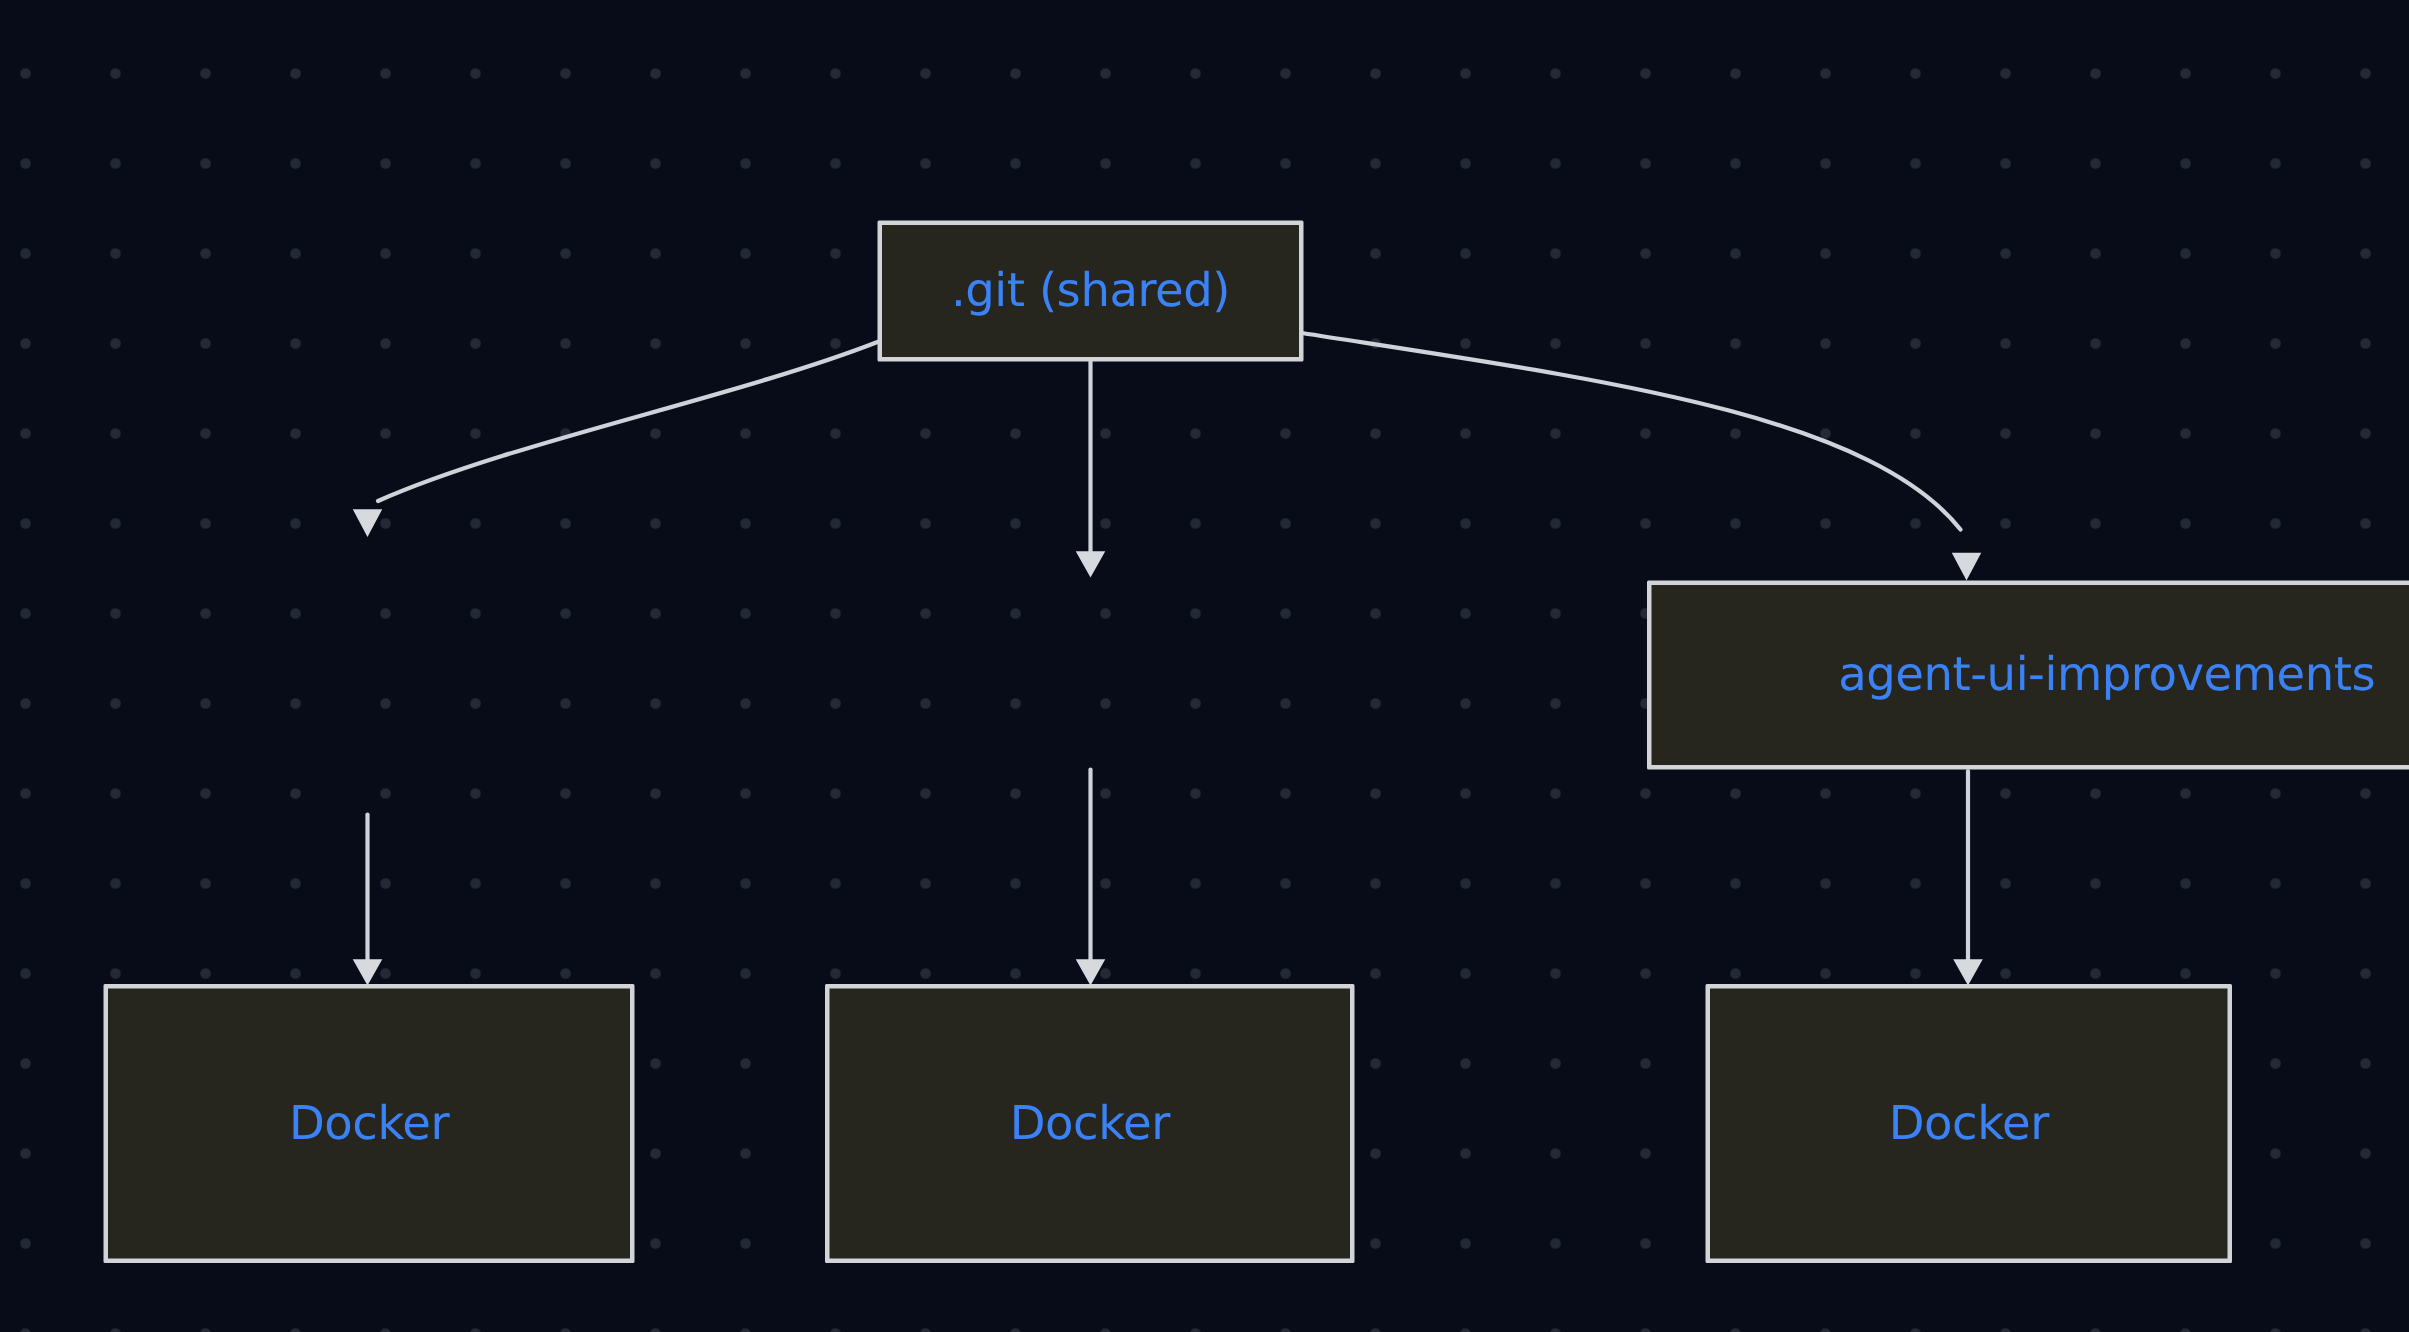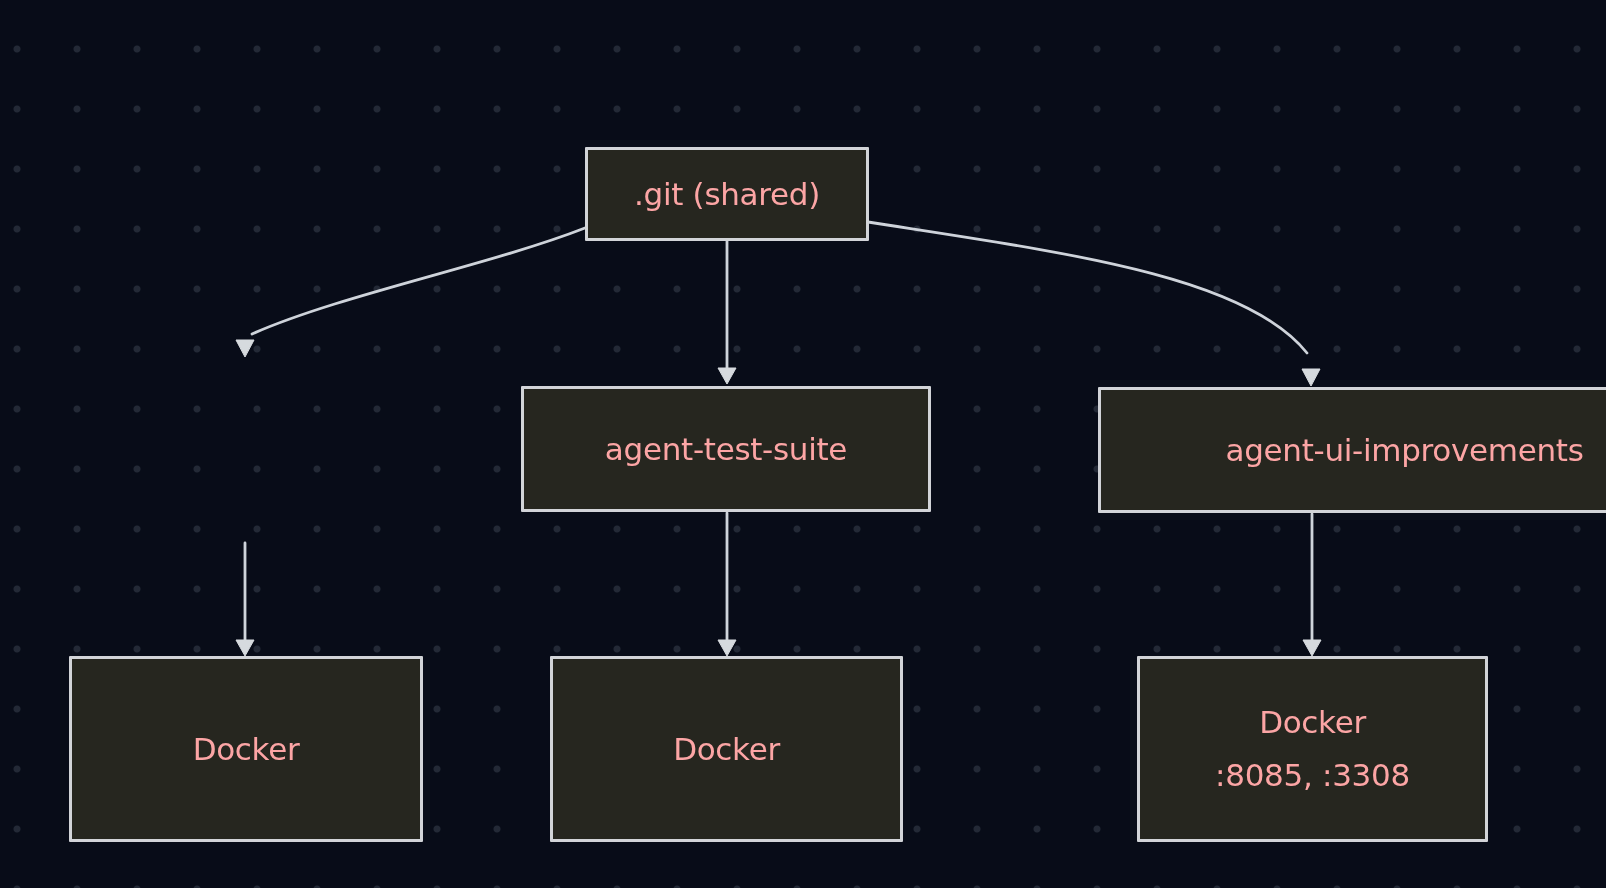--- a/index.html
+++ b/index.html
@@ -39,21 +39,21 @@
     position: absolute;
     box-sizing: border-box;
     background: #26261f;
     border: 3px solid #d2d4d8;
     border-radius: 1px;
     display: flex;
     flex-direction: column;
     align-items: center;
     justify-content: center;
     text-align: center;
-    color: #fca5a5;
+    color: #3b82f6;
     font-size: 31px;
     line-height: 53px;
     letter-spacing: -0.3px;
     white-space: nowrap;
   }
   .node-git  { left: 585px;  top: 147px; width: 284px; height: 94px;  }
   .node-wt1  { left: 85px;   top: 358px; width: 322px; height: 184px; }
   .node-wt2  { left: 521px;  top: 386px; width: 410px; height: 126px; }
   .node-wt3  { left: 1098px; top: 387px; width: 613px; height: 126px; }
   .node-d1   { left: 69px;   top: 656px; width: 354px; height: 186px; }
@@ -90,34 +90,30 @@
       <path d="M 1312 514 L 1312 640"></path>
       <polygon points="1303,640 1321,640 1312,656"></polygon>
     </g>
   </svg>
 
   <div class="node node-git">
     <span>.git (shared)</span>
   </div>
 
 
-  <div class="node node-wt2">
-    <span>agent-test-suite</span>
-  </div>
 
   <div class="node node-wt3">
     <span>agent-ui-improvements</span>
   </div>
 
   <div class="node node-d1">
     <span>Docker</span>
   </div>
 
   <div class="node node-d2">
     <span>Docker</span>
   </div>
 
   <div class="node node-d3">
     <span>Docker</span>
-    <span>:8085, :3308</span>
   </div>
 
 </div>
 
 </body></html>

